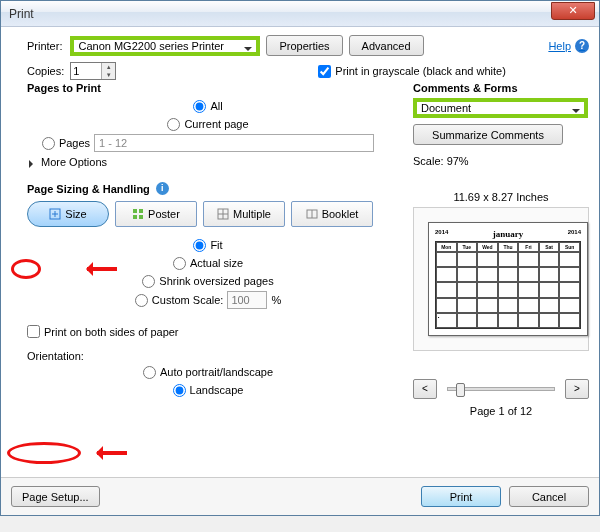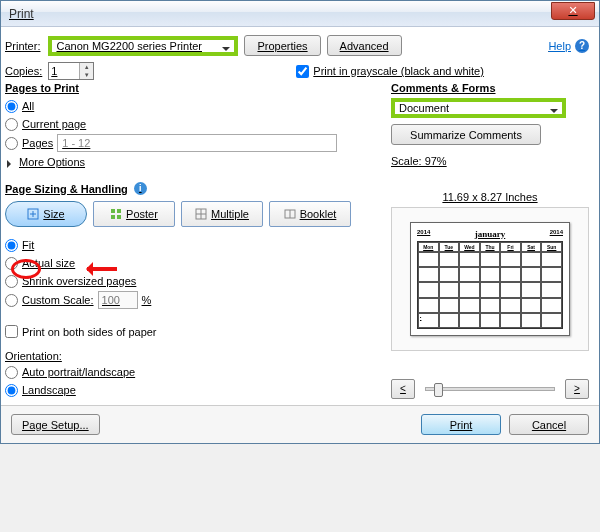--- a/index.html
+++ b/index.html
@@ -5,27 +5,26 @@
   * { box-sizing: border-box; }
   body {
     margin: 0;
     font-family: "Segoe UI", Tahoma, sans-serif;
     font-size: 11px;
     background: #f0f0f0;
     color: #000;
   }
   .window {
     width: 600px;
-    height: 444px;
+    height: 516px;
     background: #fff;
     border: 1px solid #5a7fa0;
     position: relative;
     display: flex;
     flex-direction: column;
-    text-decoration: underline;
   }
   .titlebar {
     height: 26px;
     background: linear-gradient(#fdfdfe, #e8eef6 45%, #d6e2f0 46%, #e4ecf7);
     border-bottom: 1px solid #bcc7d8;
     display: flex;
     align-items: center;
     padding: 0 0 0 8px;
   }
   .titlebar-title { font-size: 12px; color: #333; }
@@ -39,21 +38,21 @@
     color: #fff;
     text-align: center;
     line-height: 14px;
     font-size: 11px;
     margin-right: 4px;
     margin-top: -6px;
     cursor: pointer;
   }
   .content {
     flex: 1;
-    padding: 8px 10px 8px 4px;
+    padding: 8px 10px 8px 26px;
     position: relative;
     overflow: hidden;
   }
   .toprow {
     display: flex;
     align-items: center;
     gap: 6px;
   }
   .toprow label { margin-right: 2px; }
   .combo {
@@ -106,21 +105,21 @@
     position: absolute; right: 0; top: 0; width: 14px; height: 100%;
     border-left: 1px solid #aaa; display: grid; grid-template-rows: 1fr 1fr;
   }
   .spin .arrows div { font-size: 6px; text-align: center; line-height: 8px; color: #555; background: #eee; cursor: pointer; }
   .chk { display: inline-flex; align-items: center; gap: 4px; }
   .chk input { margin: 0; }
   .columns { display: flex; margin-top: 2px; gap: 24px; height: 390px; }
   .leftcol { width: 362px; }
   .rightcol { flex: 1; }
   .group-head { font-weight: bold; margin-bottom: 4px; }
-  .radio-row { display: flex; align-items: center; gap: 4px; margin: 2px 0; line-height: 16px; }
+  .radio-row { display: flex; align-items: center; gap: 4px; margin: 2px 0; line-height: 16px; justify-content: center; }
   .radio-row input[type=radio] { margin: 0; }
   .pagesinput {
     border: 1px solid #aaa; height: 18px; width: 280px; background: #fff;
     color: #888; padding: 0 4px; font-size: 11px;
   }
   .more-opts { display: flex; align-items: flex-end; gap: 4px; margin-top: 4px; margin-left: 2px; cursor: pointer; }
   .tri { display: inline-block; width: 0; height: 0; border: 4px solid transparent; border-left-color: #333; }
   .section-head { font-weight: bold; margin: 14px 0 6px 0; display: flex; align-items: center; gap: 6px; }
   .info-icon { width: 13px; height: 13px; border-radius: 50%; background: #3b8ed8; color: #fff; font-size: 9px; line-height: 13px; text-align: center; font-weight: bold; }
   .sizebtns { display: flex; gap: 6px; }
@@ -150,21 +149,21 @@
   .red-arrow::after {
     content: ""; position: absolute; left: 0; top: 0;
     border: 7px solid transparent; border-right-color: #e11;
   }
   .rightcol .combo { width: 175px; }
   .scale-label { margin-top: 10px; }
   .preview-wrap { margin-top: 24px; }
   .preview-dim { text-align: center; font-size: 11px; margin-bottom: 4px; }
   .preview-box {
     border: 1px solid #cfcfcf; background: #fafafa; height: 144px;
-    display: flex; align-items: center; justify-content: center;
+    display: flex; align-items: center; justify-content: flex-end;
   }
   .paper {
     width: 160px; height: 114px; background: #fff; border: 1px solid #666;
     box-shadow: 1px 1px 2px rgba(0,0,0,0.3);
     padding: 6px; display: flex; flex-direction: column;
   }
   .paper .phead { display: flex; justify-content: space-between; font-size: 6px; font-weight: bold; }
   .paper .ptitle { font-family: cursive; font-size: 9px; }
   .calgrid { flex: 1; display: grid; grid-template-columns: repeat(7,1fr); grid-template-rows: 10px repeat(5,1fr); border: 1px solid #333; margin-top: 2px; }
   .calgrid div { border: 0.5px solid #555; font-size: 4px; padding: 1px; overflow: hidden; }

